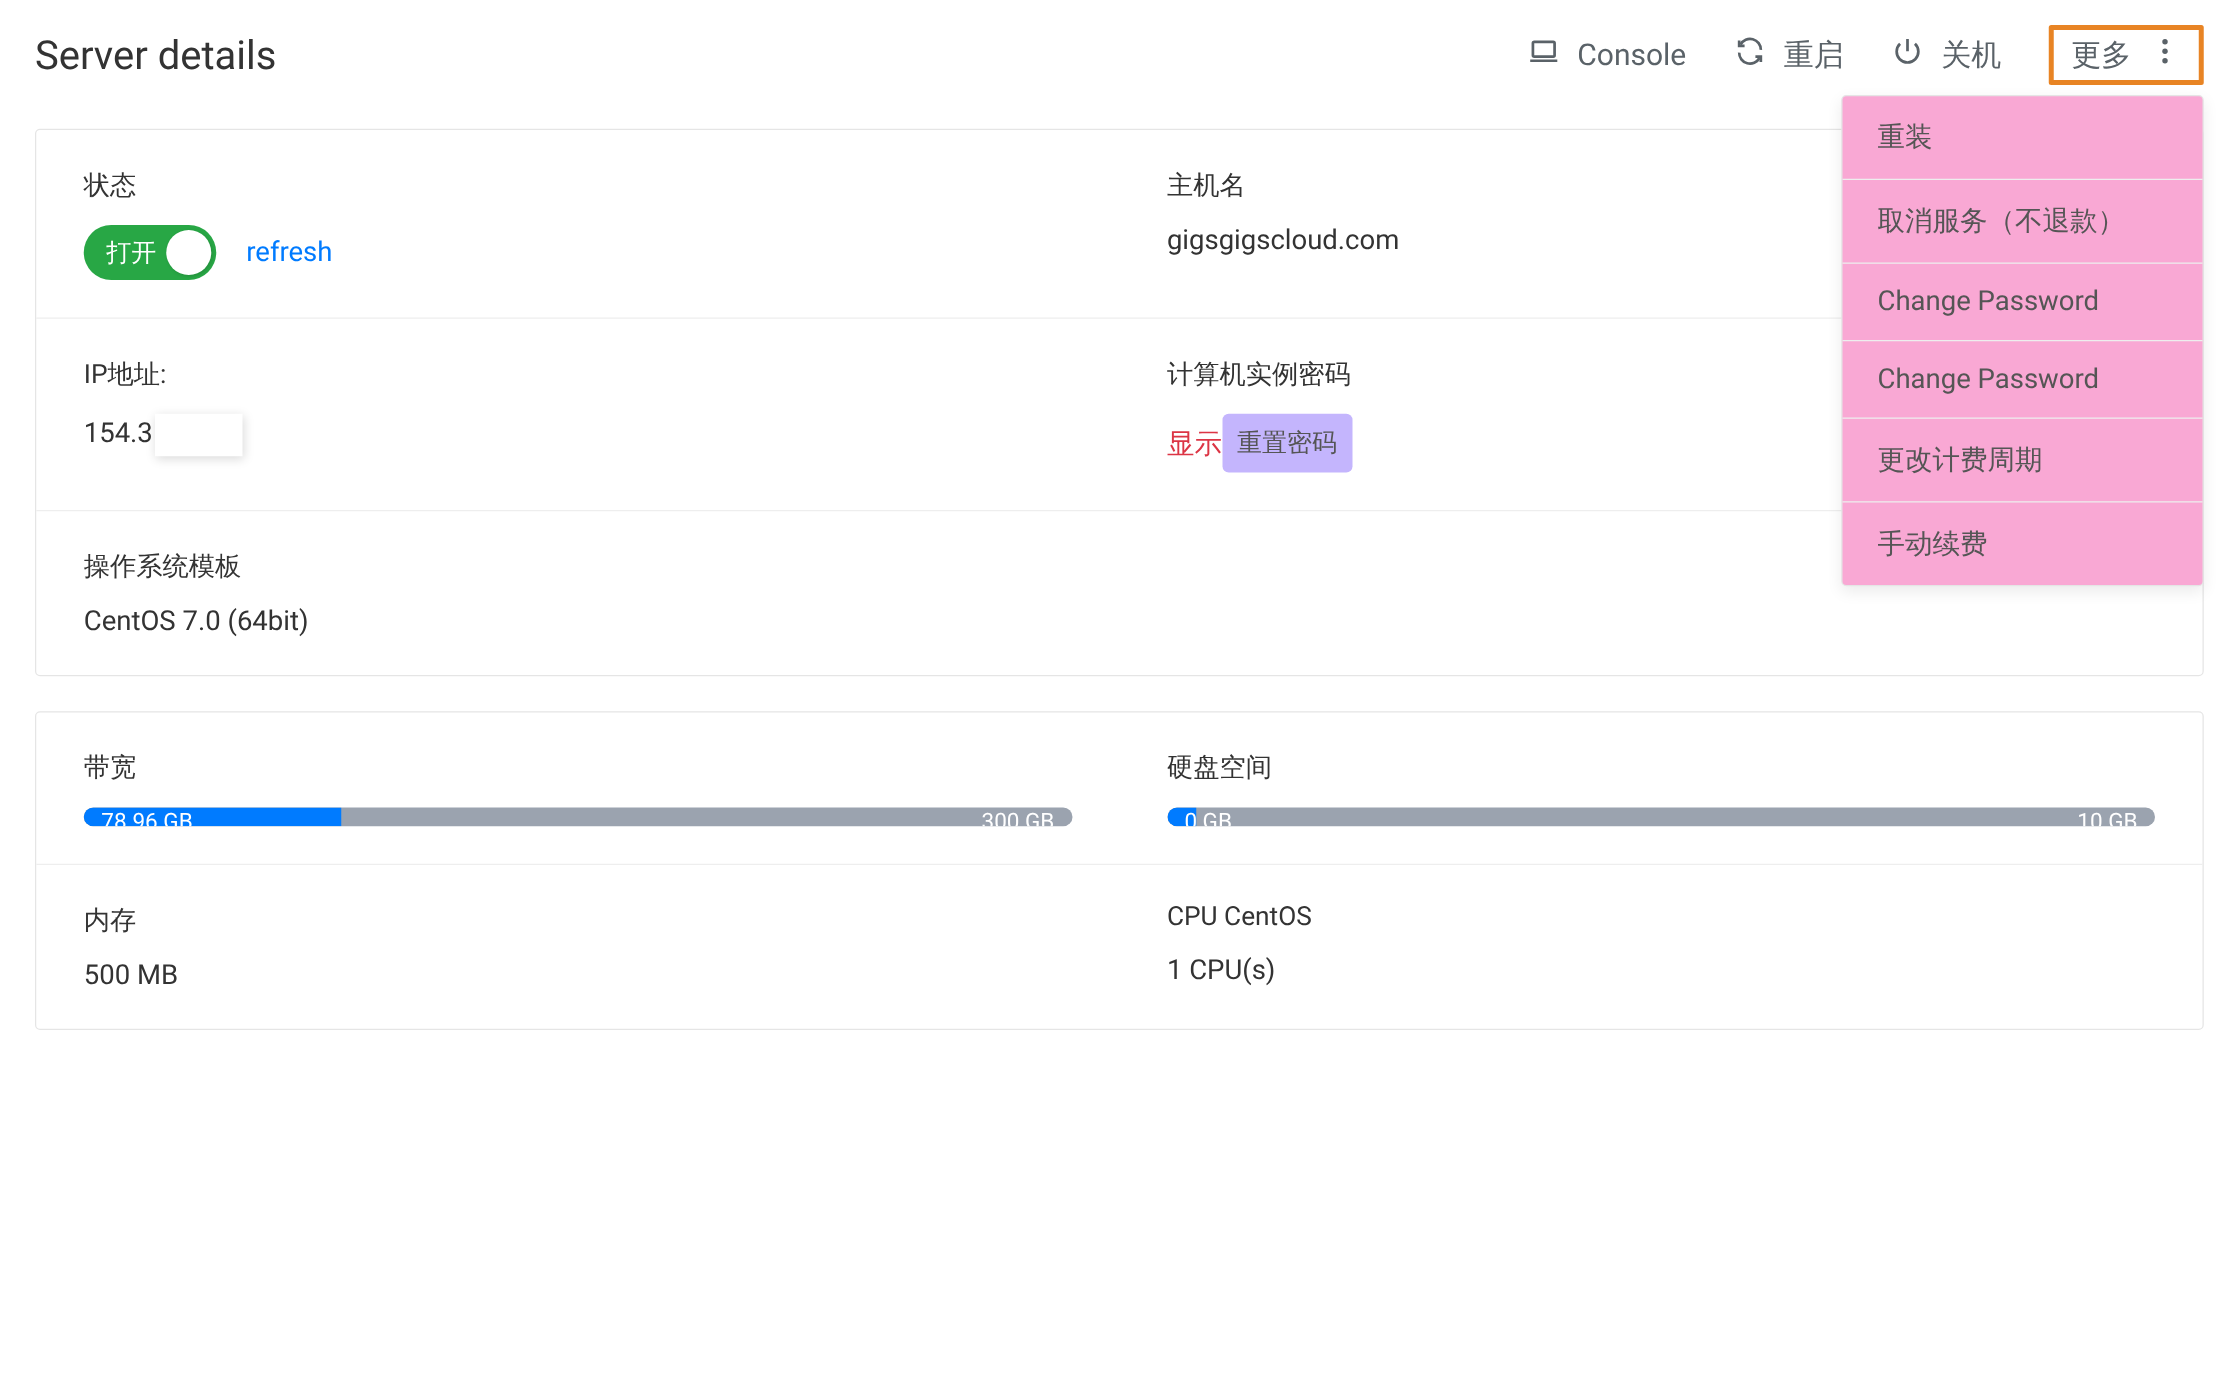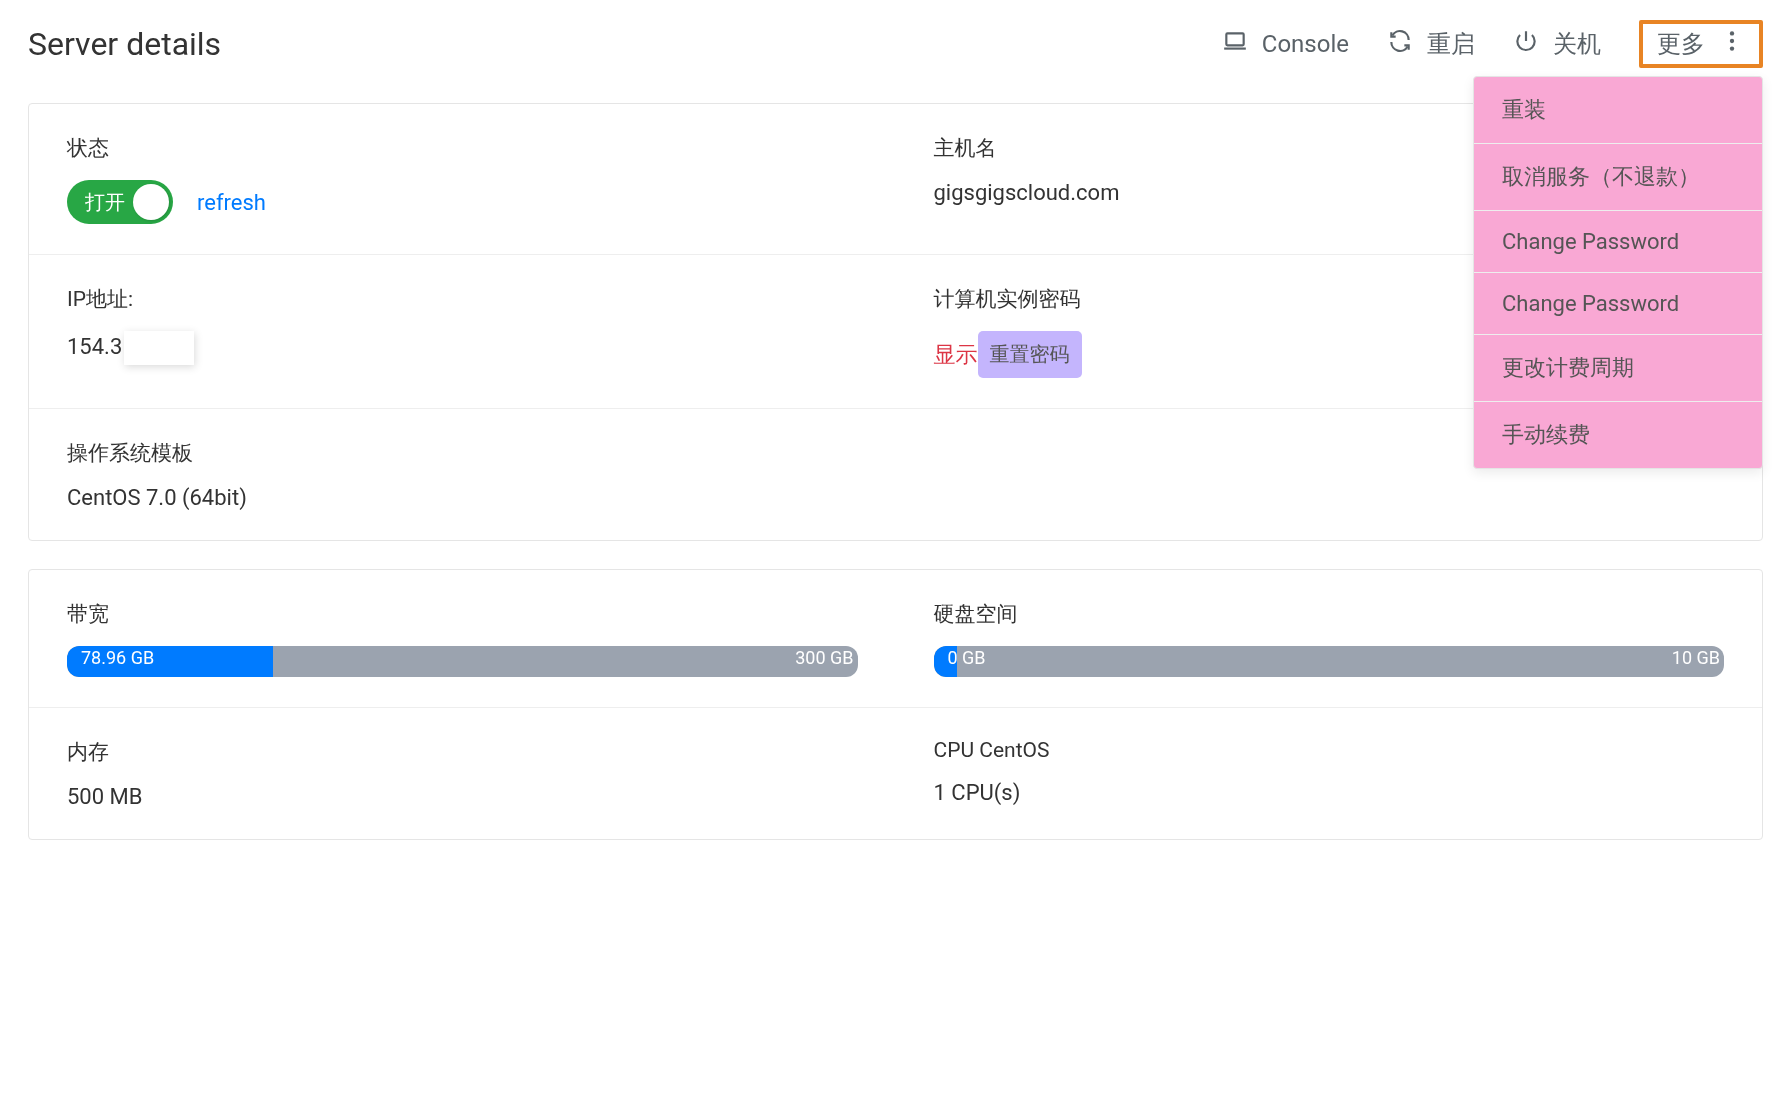--- a/index.html
+++ b/index.html
@@ -135,21 +135,21 @@
       border: none;
       border-radius: 5px;
       padding: 10px 12px;
       font-size: 20px;
       color: #555;
       cursor: pointer;
     }
     .progress-wrap { margin-top: 6px; }
     .progress-bar {
       width: 100%;
-      height: 31px;
+      height: 15px;
       background: #9ba3af;
       border-radius: 12px;
       position: relative;
       overflow: hidden;
     }
     .progress-fill {
       height: 100%;
       background: #007bff;
       border-radius: 12px 0 0 12px;
       display: flex;
@@ -158,21 +158,21 @@
     .progress-used {
       position: absolute;
       left: 14px;
       top: 0;
       line-height: 24px;
       color: #fff;
       font-size: 18px;
     }
     .progress-total {
       position: absolute;
-      right: 4px;
+      right: 14px;
       top: 0;
       line-height: 24px;
       color: #fff;
       font-size: 18px;
       margin-left: 26px;
     }
   </style>
 </head>
 <body>
 

